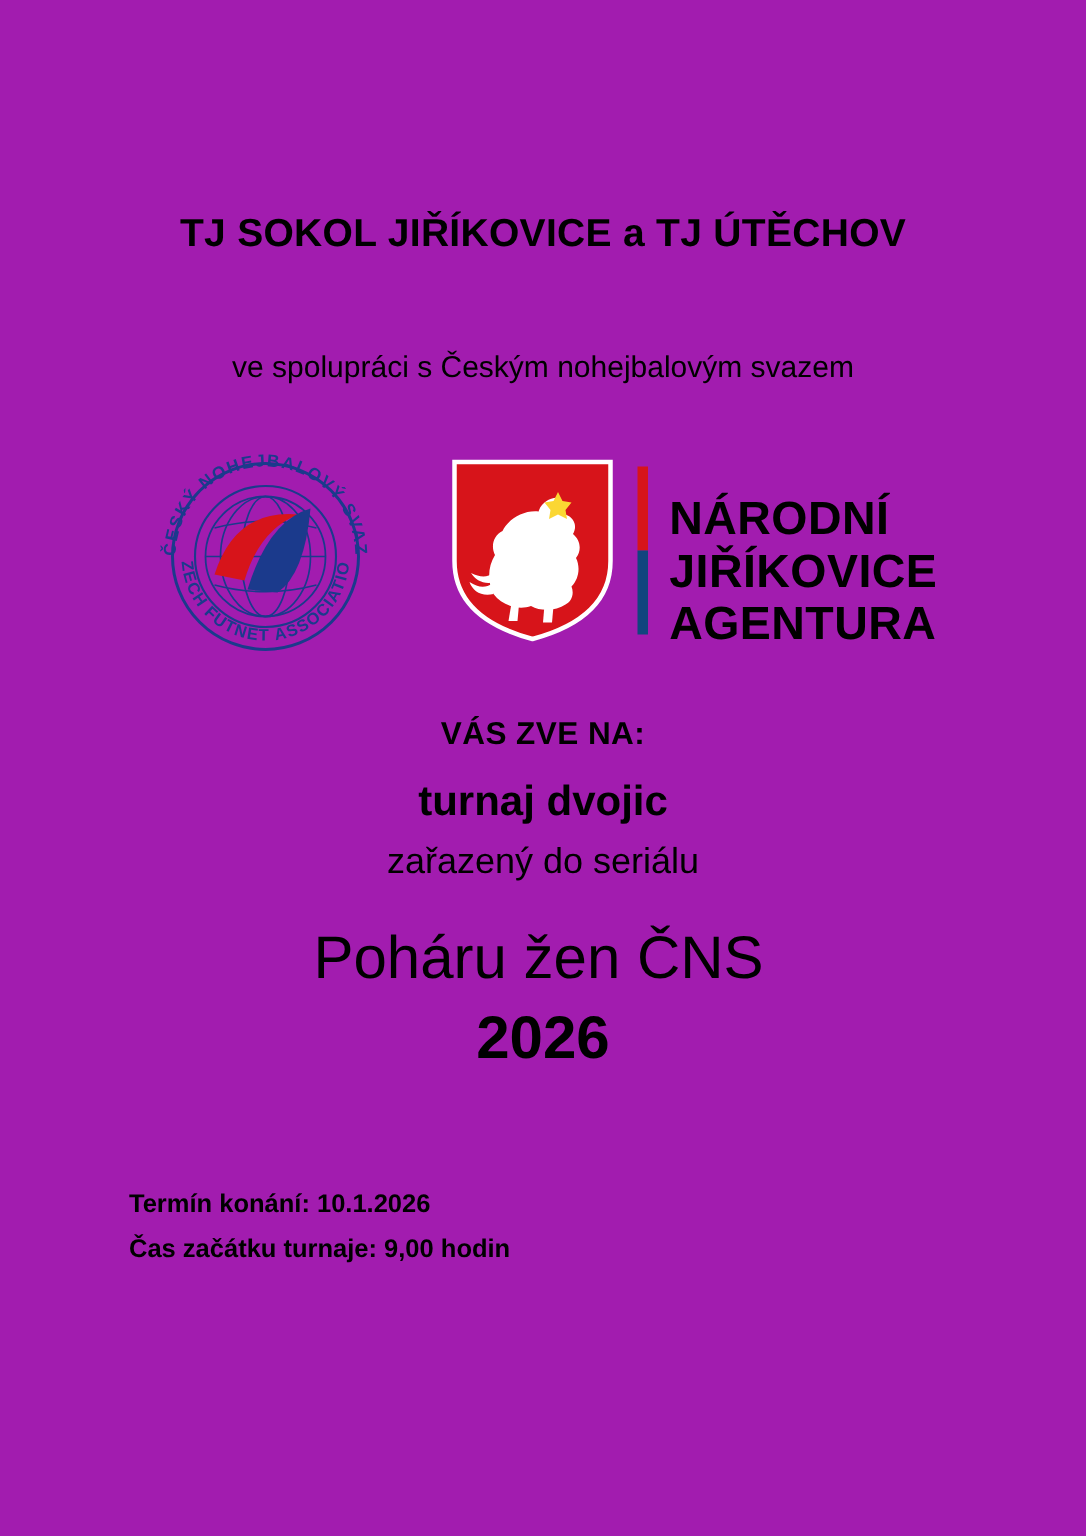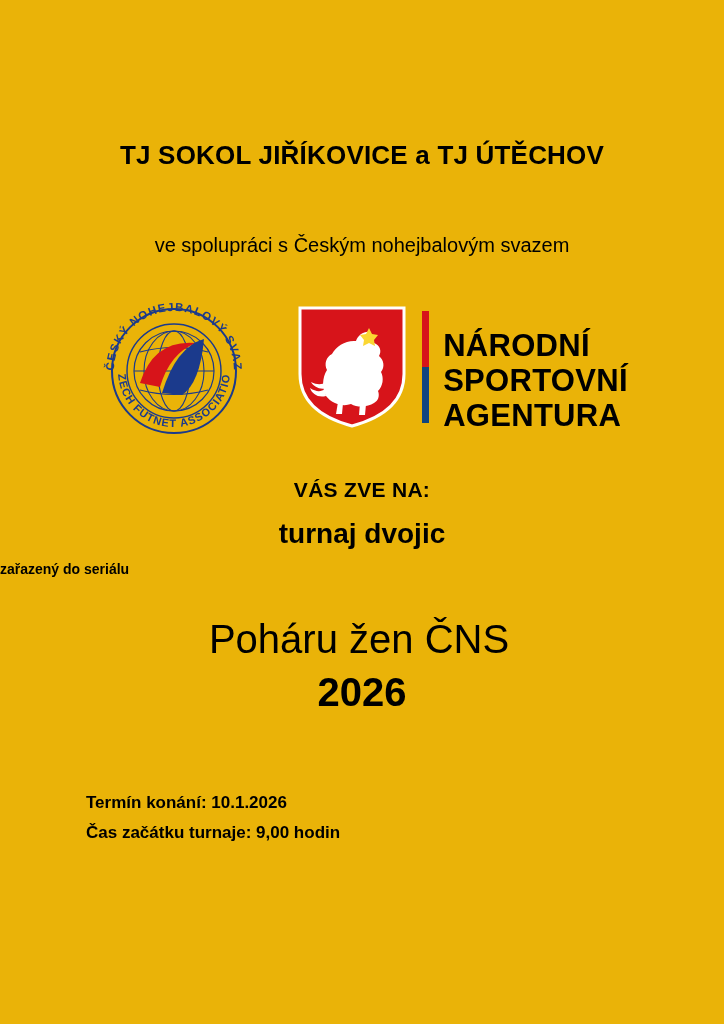--- a/index.html
+++ b/index.html
@@ -11,21 +11,21 @@
     width: 724px;
     height: 1024px;
     font-family: "Liberation Sans", sans-serif;
     color: #000000;
     overflow: hidden;
   }
   .page {
     position: relative;
     width: 724px;
     height: 1024px;
-    background: #eab308;
+    background: #a21caf;
     box-sizing: border-box;
   }
 
   .org-line {
     position: absolute;
     top: 140px;
     left: 0;
     width: 724px;
     text-align: center;
     font-size: 26px;
@@ -103,23 +103,23 @@
     width: 724px;
     text-align: center;
     font-size: 28px;
     font-weight: bold;
   }
   .series-note {
     position: absolute;
     top: 561px;
     left: 0;
     width: 724px;
-    text-align: left;
-    font-size: 14px;
-    font-weight: bold;
+    text-align: center;
+    font-size: 24px;
+    font-weight: normal;
   }
 
   .cup-title {
     position: absolute;
     top: 617px;
     left: 0;
     width: 718px;
     text-align: center;
     font-size: 40px;
     font-weight: normal;
@@ -204,21 +204,21 @@
         <g fill="#fbd733">
           <path d="M70 30 l3 -6 l3 6 l6 1 l-4 5 l1 6 l-6 -3 l-6 3 l1 -6 l-4 -5 Z"></path>
         </g>
       </svg>
       <div class="nsa-bar">
         <div class="seg-red"></div>
         <div class="seg-blue"></div>
       </div>
       <div class="nsa-text">
         <div>NÁRODNÍ</div>
-        <div>SPORTOVNÍ</div>
+        <div>JIŘÍKOVICE</div>
         <div>AGENTURA</div>
       </div>
     </div>
 
   </div>
 
   <div class="invite">VÁS ZVE NA:</div>
   <div class="event-type">turnaj dvojic</div>
   <div class="series-note">zařazený do seriálu</div>
 

